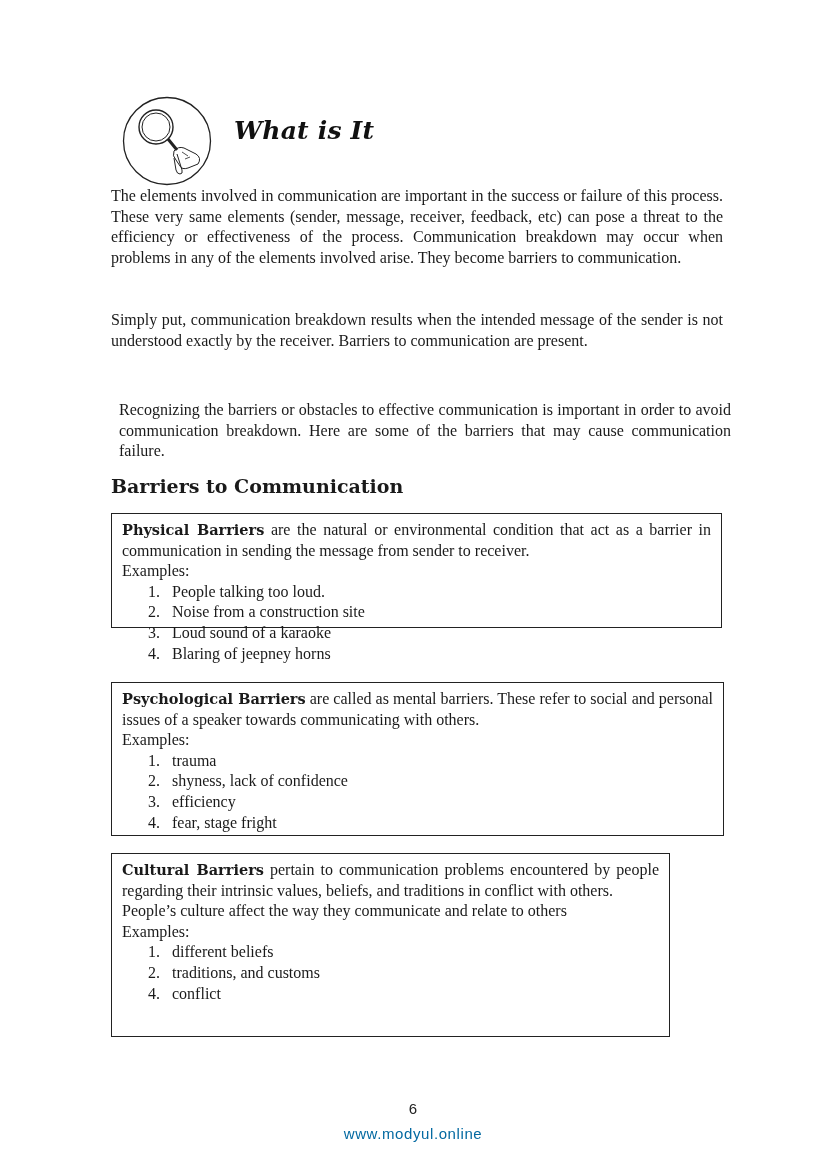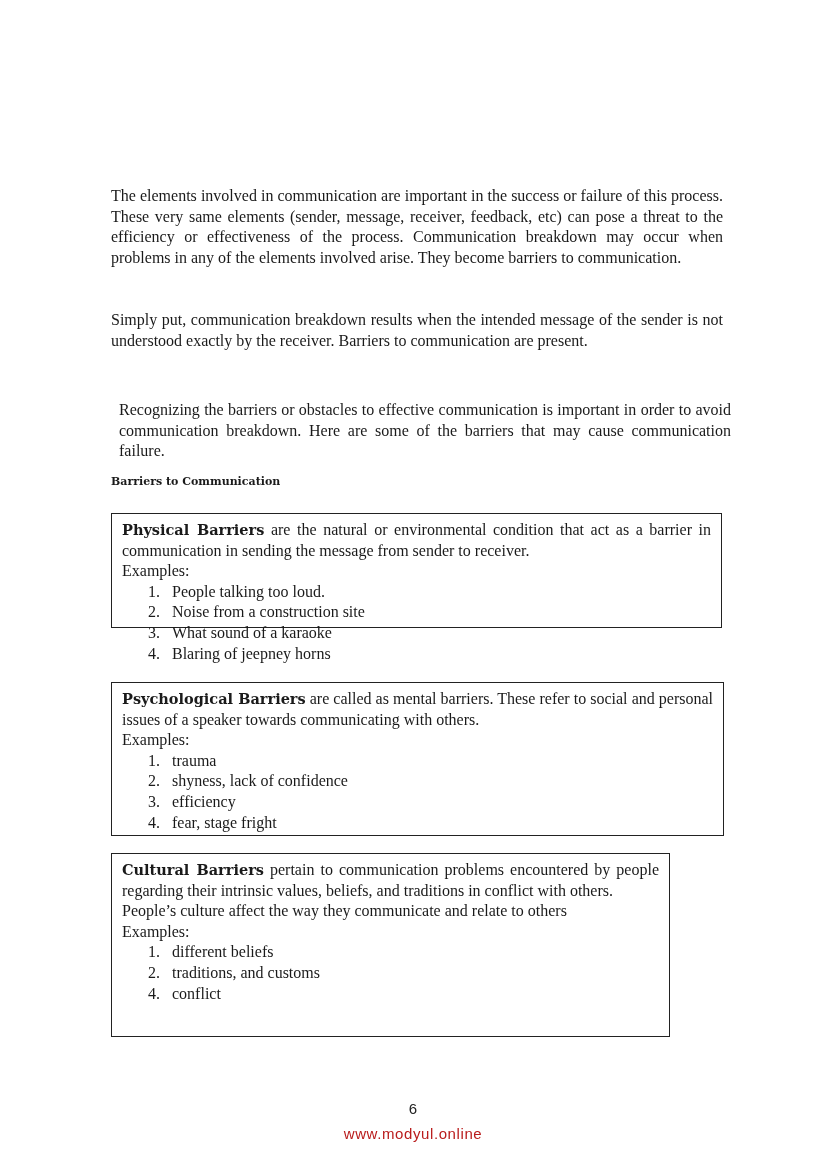--- a/index.html
+++ b/index.html
@@ -8,56 +8,68 @@
     .page { position: absolute; left: 0; top: 0; width: 826px; height: 1169px; }
     .header { position: absolute; left: 122px; top: 96px; height: 90px; width: 400px; }
     .icon-circle { position: absolute; left: 0; top: 0; width: 90px; height: 90px; }
     .title { position: absolute; left: 112px; top: 20px; font-size: 25px; font-weight: bold; font-style: italic;
       font-family: "DejaVu Serif", serif; color: #111; letter-spacing: 0.2px; }
     .para { position: absolute; left: 111px; width: 612px; font-size: 15.2px; line-height: 20.6px;
       text-align: justify; font-family: "Liberation Serif", "DejaVu Serif", serif; font-size: 16px; }
     .p1 { top: 186px; }
     .p2 { top: 310px; }
     .p3 { top: 392px; }
-    .section-heading { position: absolute; left: 111px; top: 475px; font-weight: bold; font-size: 11px;
+    .section-heading { position: absolute; left: 111px; top: 475px; font-weight: bold; font-size: 19px;
       font-family: "DejaVu Serif", serif; }
     .box { position: absolute; border: 1.3px solid #222; box-sizing: border-box; padding: 6px 10px 0 10px;
       font-family: "Liberation Serif", "DejaVu Serif", serif; font-size: 16px; line-height: 20.6px; }
     .box1 { left: 111px; top: 513px; width: 611px; height: 115px; }
     .box2 { left: 111px; top: 682px; width: 613px; height: 154px; }
     .box3 { left: 111px; top: 853px; width: 559px; height: 184px; }
     .box .desc { text-align: justify; }
     .box .term { font-weight: bold; font-family: "DejaVu Serif", serif; font-size: 14.5px; }
     .box ol { margin: 0; padding: 0; list-style: none; }
     .box ol li { padding-left: 26px; position: relative; }
     .box ol li .num { display: inline-block; width: 24px; }
     .footer-page { position: absolute; left: 0; width: 826px; top: 1100px; text-align: center;
       font-family: "Liberation Sans", sans-serif; font-size: 15px; color: #222; }
     .footer-site { position: absolute; left: 0; width: 826px; top: 1125px; text-align: center;
-      font-family: "Liberation Sans", sans-serif; font-size: 15px; color: #b91c1c; letter-spacing: 0.6px; }
+      font-family: "Liberation Sans", sans-serif; font-size: 15px; color: #0369a1; letter-spacing: 0.6px; }
   </style>
 </head>
 <body>
 
 <div class="page">
 
+  <div class="header">
+    <svg class="icon-circle" viewBox="0 0 90 90">
+      <circle cx="45" cy="45" r="43.5" fill="none" stroke="#222" stroke-width="1.3"></circle>
+      <circle cx="34" cy="31" r="17" fill="none" stroke="#222" stroke-width="1.4"></circle>
+      <circle cx="34" cy="31" r="14" fill="none" stroke="#222" stroke-width="1"></circle>
+      <line x1="46" y1="43" x2="55" y2="54" stroke="#222" stroke-width="3"></line>
+      <path d="M52 55 Q56 50 62 52 L74 58 Q80 62 76 68 L66 72 Q60 74 58 70 L54 64 Q50 60 52 55 Z" fill="none" stroke="#222" stroke-width="1"></path>
+      <path d="M55 58 L60 74 Q61 78 58 78 Q55 78 54 74 L52 62" fill="none" stroke="#222" stroke-width="1"></path>
+      <path d="M60 56 L66 60 M63 63 L68 61" fill="none" stroke="#222" stroke-width="0.8"></path>
+    </svg>
+    <div class="title">What is It</div>
+  </div>
 
   <p class="para p1" style="margin:0">The elements involved in communication are important in the success or failure of this process. These very same elements (sender, message, receiver, feedback, etc) can pose a threat to the efficiency or effectiveness of the process. Communication breakdown may occur when problems in any of the elements involved arise.  They become barriers to communication.</p>
   <p class="para p2" style="margin:0">Simply put, communication breakdown results when the intended message of the sender is not understood exactly by the receiver.  Barriers to communication are present.</p>
   <p class="para p3" style="margin:8px">Recognizing the barriers or obstacles to effective communication is important in order to avoid communication breakdown. Here are some of the barriers that may cause communication failure.</p>
 
   <div class="section-heading">Barriers to Communication</div>
 
   <div class="box box1">
     <div class="desc"><span class="term">Physical Barriers</span><span> are the natural or environmental condition that act as a barrier in communication in sending the message from sender to receiver.</span></div>
     <div>Examples:</div>
     <ol>
       <li><span class="num">1.</span><span>People talking too loud.</span></li>
       <li><span class="num">2.</span><span>Noise from a construction site</span></li>
-      <li><span class="num">3.</span><span>What sound of a karaoke</span></li>
+      <li><span class="num">3.</span><span>Loud sound of a karaoke</span></li>
       <li><span class="num">4.</span><span>Blaring of jeepney horns</span></li>
     </ol>
   </div>
 
   <div class="box box2">
     <div class="desc"><span class="term">Psychological Barriers</span><span> are called as mental barriers. These refer to social and personal issues of a speaker towards communicating with others.</span></div>
     <div>Examples:</div>
     <ol>
       <li><span class="num">1.</span><span>trauma</span></li>
       <li><span class="num">2.</span><span>shyness, lack of confidence</span></li>

